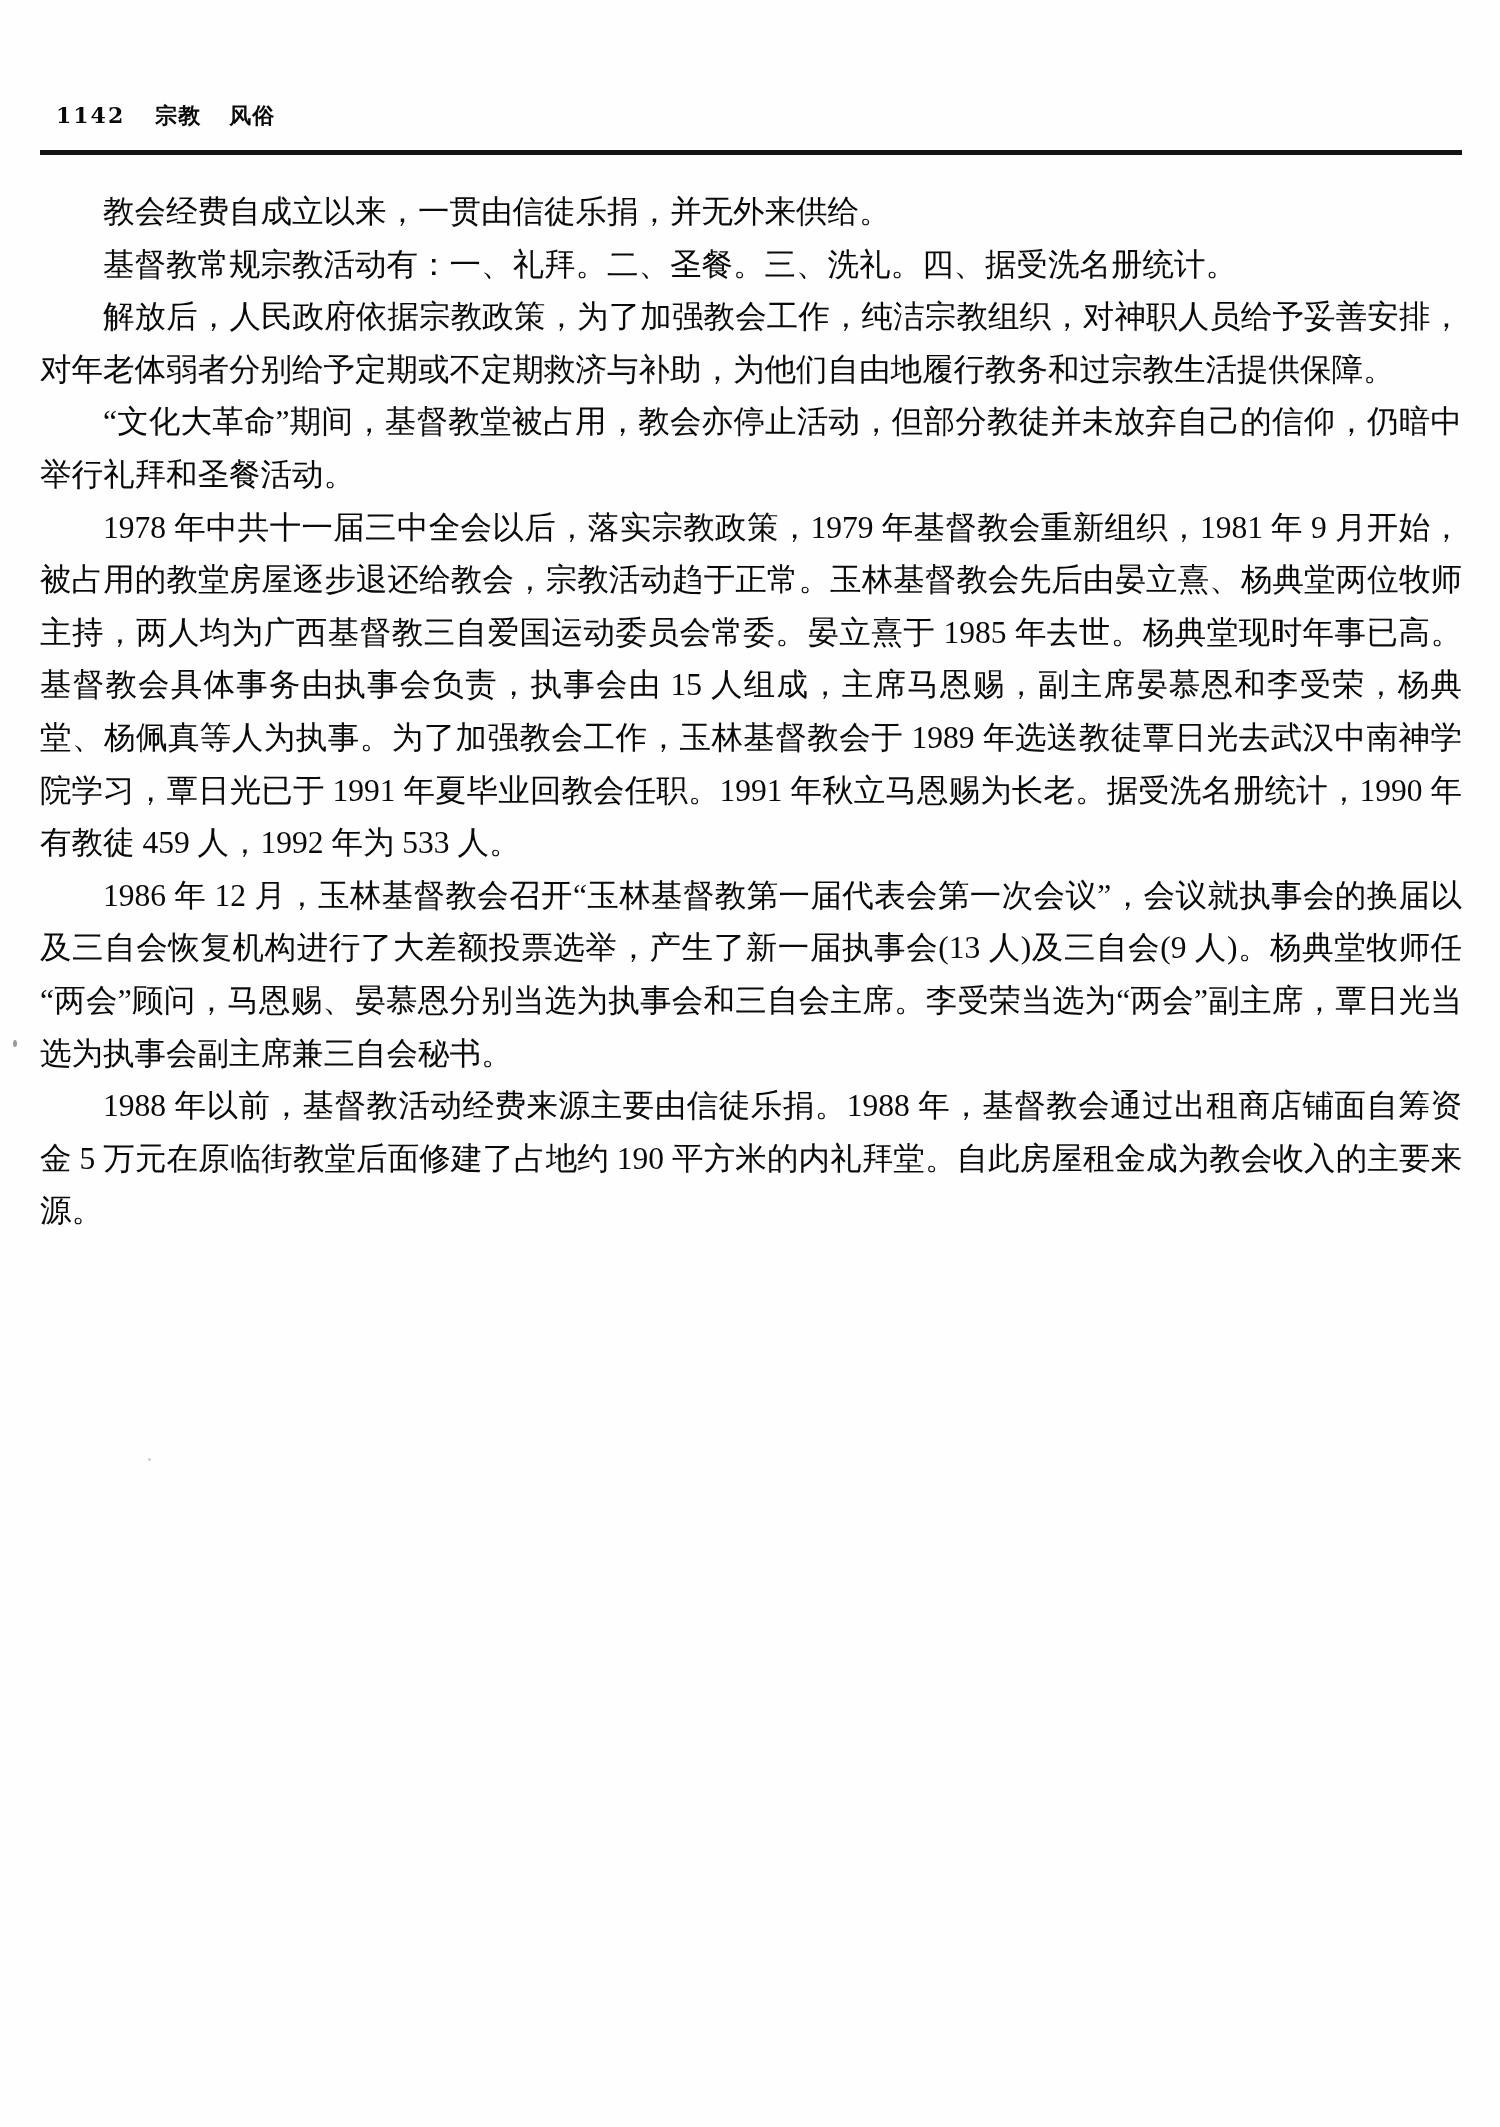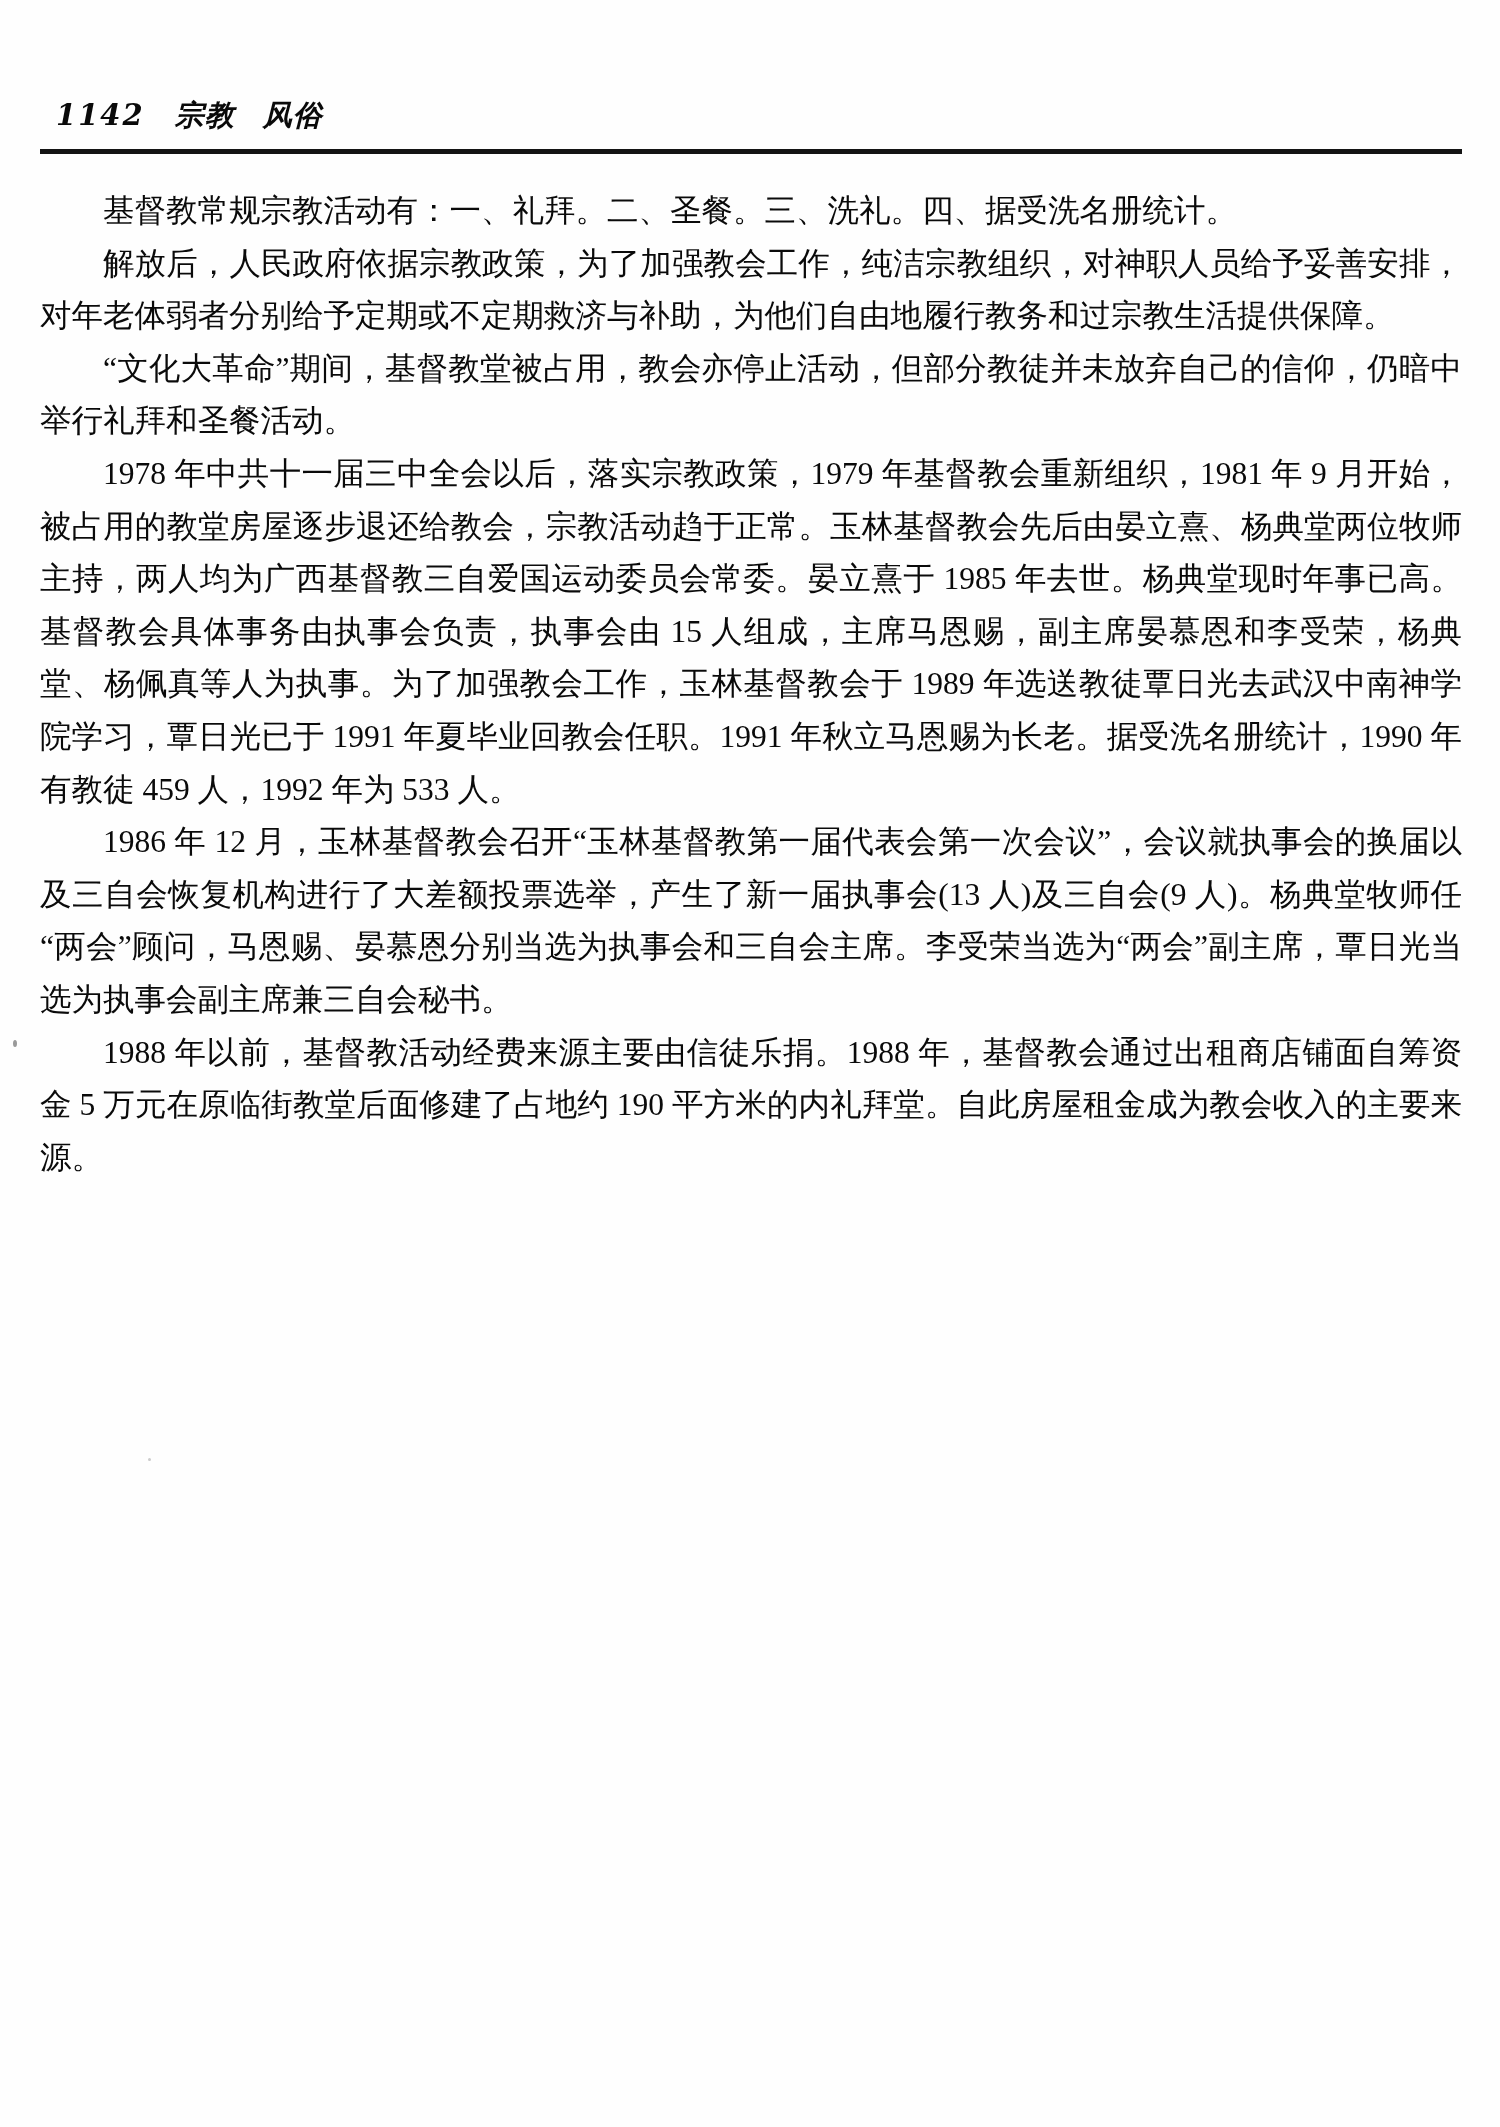--- a/index.html
+++ b/index.html
@@ -19,26 +19,25 @@
   .page {
     box-sizing: border-box;
     width: 1500px;
     height: 2127px;
     padding: 98px 38px 0 40px;
     background: #fefefe;
   }
   .running-header {
     display: flex;
     align-items: baseline;
-    font-size: 29px;
+    font-size: 22px;
     line-height: 34px;
     font-weight: 700;
     letter-spacing: 1px;
     padding-left: 16px;
-    font-style: italic;
   }
   .running-header .page-number {
     font-weight: 600;
     letter-spacing: 2px;
     margin-right: 30px;
     font-family: "DejaVu Serif", serif;
   }
   .running-header .section {
     margin-right: 28px;
   }
@@ -76,20 +75,21 @@
 
   <div class="running-header">
     <span class="page-number">1142</span>
     <span class="section">宗教</span>
     <span class="section">风俗</span>
   </div>
 
   <div class="header-rule"></div>
 
   <article class="body-text">
+    <p>教会经费自成立以来，一贯由信徒乐捐，并无外来供给。</p>
     <p>基督教常规宗教活动有：一、礼拜。二、圣餐。三、洗礼。四、据受洗名册统计。</p>
     <p>解放后，人民政府依据宗教政策，为了加强教会工作，纯洁宗教组织，对神职人员给予妥善安排，对年老体弱者分别给予定期或不定期救济与补助，为他们自由地履行教务和过宗教生活提供保障。</p>
     <p>“文化大革命”期间，基督教堂被占用，教会亦停止活动，但部分教徒并未放弃自己的信仰，仍暗中举行礼拜和圣餐活动。</p>
     <p>1978 年中共十一届三中全会以后，落实宗教政策，1979 年基督教会重新组织，1981 年 9 月开始，被占用的教堂房屋逐步退还给教会，宗教活动趋于正常。玉林基督教会先后由晏立熹、杨典堂两位牧师主持，两人均为广西基督教三自爱国运动委员会常委。晏立熹于 1985 年去世。杨典堂现时年事已高。基督教会具体事务由执事会负责，执事会由 15 人组成，主席马恩赐，副主席晏慕恩和李受荣，杨典堂、杨佩真等人为执事。为了加强教会工作，玉林基督教会于 1989 年选送教徒覃日光去武汉中南神学院学习，覃日光已于 1991 年夏毕业回教会任职。1991 年秋立马恩赐为长老。据受洗名册统计，1990 年有教徒 459 人，1992 年为 533 人。</p>
     <p>1986 年 12 月，玉林基督教会召开“玉林基督教第一届代表会第一次会议”，会议就执事会的换届以及三自会恢复机构进行了大差额投票选举，产生了新一届执事会(13 人)及三自会(9 人)。杨典堂牧师任“两会”顾问，马恩赐、晏慕恩分别当选为执事会和三自会主席。李受荣当选为“两会”副主席，覃日光当选为执事会副主席兼三自会秘书。</p>
     <p>1988 年以前，基督教活动经费来源主要由信徒乐捐。1988 年，基督教会通过出租商店铺面自筹资金 5 万元在原临街教堂后面修建了占地约 190 平方米的内礼拜堂。自此房屋租金成为教会收入的主要来源。</p>
   </article>
 
 </div>
 

